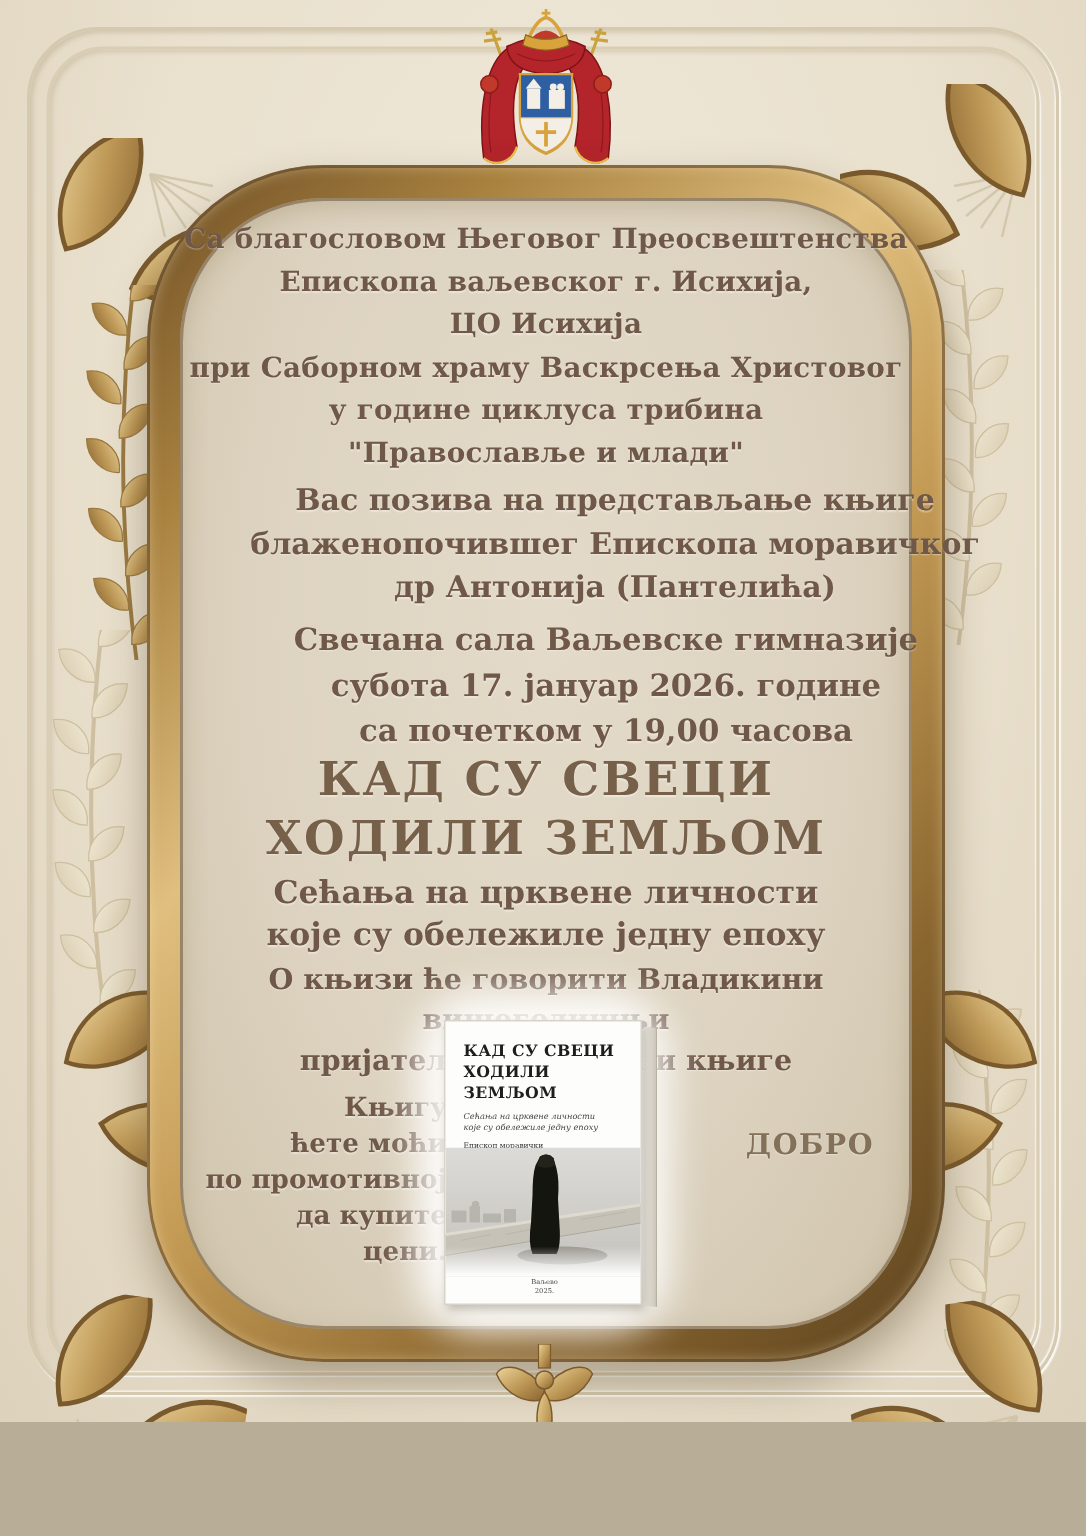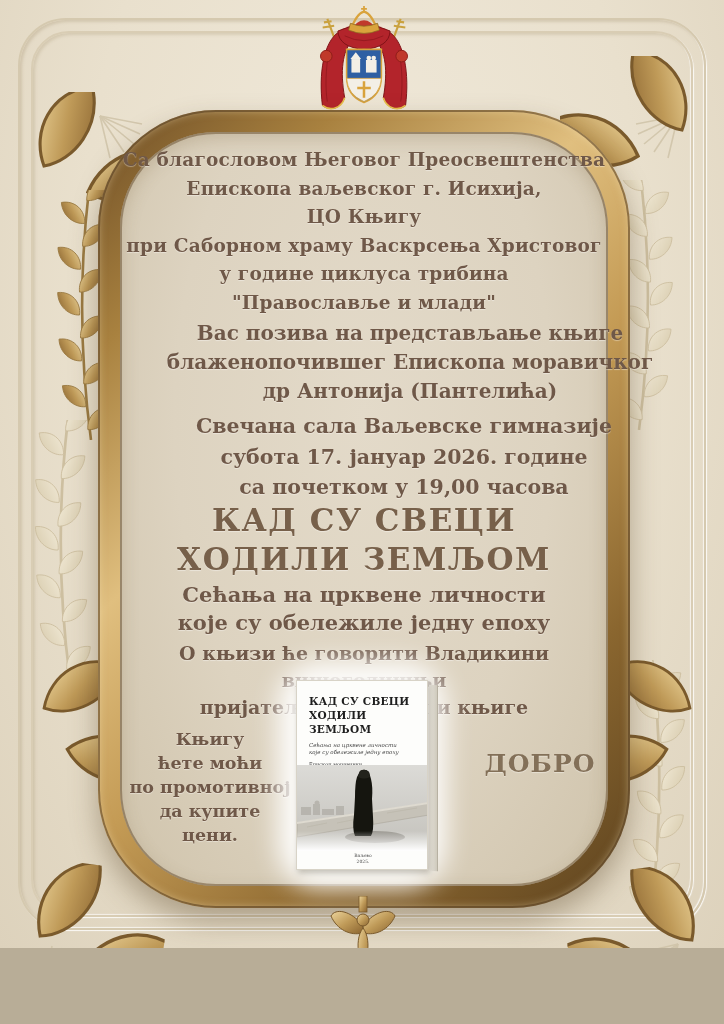--- a/index.html
+++ b/index.html
@@ -29,22 +29,22 @@
   }
   
   .tb{position:absolute;left:120px;width:488px;text-align:center;color:#6f5848;font-weight:bold;
       text-shadow:0 1px 1px rgba(255,255,255,.40);}
   .blessing{top:146px;font-size:18.5px;line-height:28.5px;letter-spacing:.2px;}
   .invite{top:319px;font-size:20px;line-height:29px;margin-left:46px;}
   .venue{top:411px;font-size:20.5px;line-height:30.5px;margin-left:40px;}
   .maintitle{top:501px;font-size:31px;line-height:39px;letter-spacing:1.5px;color:#77604a;}
   .subtitle{top:581px;font-size:21px;line-height:28px;}
   .speakers{top:640px;font-size:19px;line-height:27px;}
-  .purchase{left:122px;width:176px;top:727px;font-size:17.5px;line-height:24px;}
-  .welcome{left:452px;width:176px;top:748px;font-size:25px;line-height:31px;letter-spacing:1px;color:#837058;}
+  .purchase{left:122px;width:176px;top:727px;font-size:17.5px;line-height:24px;text-align:right;}
+  .welcome{left:452px;width:176px;top:748px;font-size:19px;line-height:31px;letter-spacing:1px;color:#837058;}
   
   .book-wrap{position:absolute;left:296px;top:680px;width:132px;height:190px;}
   .book-glow{position:absolute;inset:6px;background:#fff;border-radius:18px;
              box-shadow:0 0 26px 24px rgba(255,255,255,.95);}
   .book{position:absolute;inset:0;background:#fdfdfb;border:1px solid #d8d3c7;
         box-shadow:2px 3px 6px rgba(90,80,60,.35);overflow:hidden;}
   .book-edge{position:absolute;left:133px;top:5px;width:8px;height:186px;
              background:linear-gradient(90deg,#f2efe8,#cfcabd);transform:skewY(4deg);
              border-right:1px solid #b7b1a2;}
   .bk-title{margin:13px 0 0 12px;font-size:10.5px;line-height:14px;font-weight:bold;color:#1e1e1e;
@@ -217,21 +217,21 @@
     </g>
   </svg>
 
   <div class="frame">
     <div class="panel"></div>
   </div>
 
   <div class="tb blessing">
     <div>Са благословом Његовог Преосвештенства</div>
     <div>Епископа ваљевског г. Исихија,</div>
-    <div>ЦО Књигу</div>
+    <div>ЦО Исихија</div>
     <div>при Саборном храму Васкрсења Христовог</div>
     <div>у године циклуса трибина</div>
     <div>"Православље и млади"</div>
   </div>
 
   <div class="tb invite">
     <div>Вас позива на представљање књиге</div>
     <div>блаженопочившег Епископа моравичког</div>
     <div>др Антонија (Пантелића)</div>
   </div>

